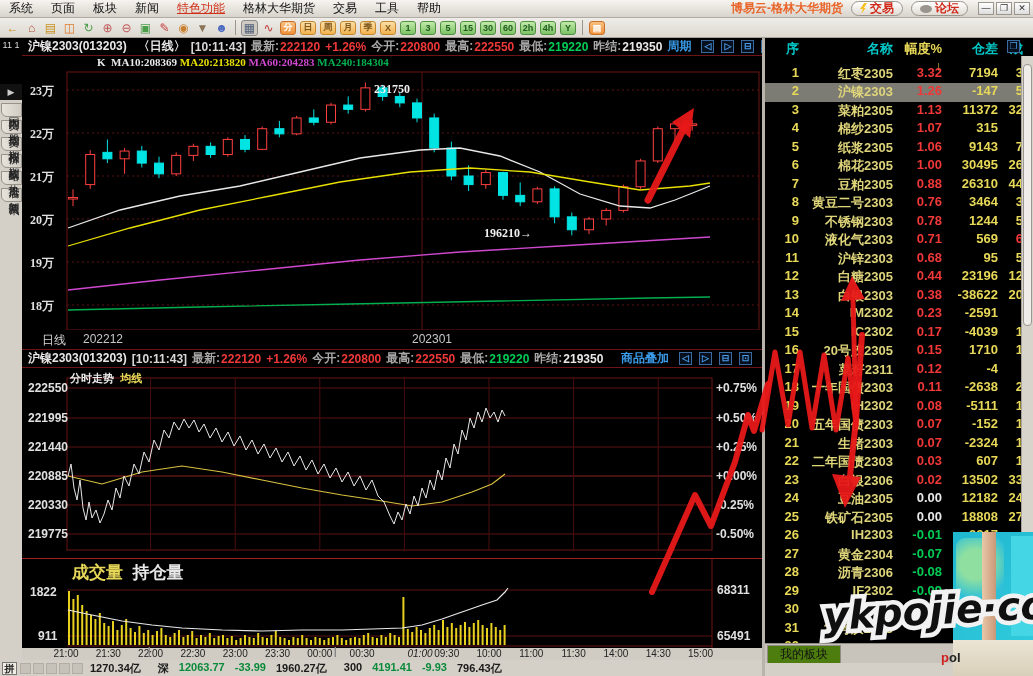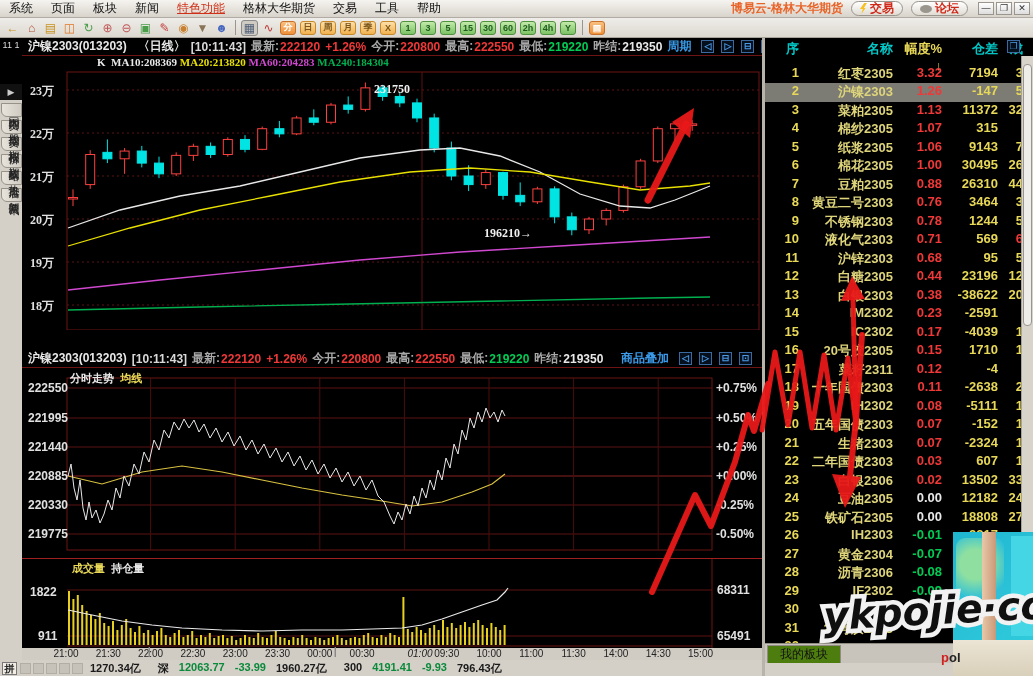--- a/index.html
+++ b/index.html
@@ -323,20 +323,25 @@
         <div class="axis-ylab" style="left: 8px; top: 70px;">22万</div>
         <div class="axis-ylab" style="left: 8px; top: 113px;">21万</div>
         <div class="axis-ylab" style="left: 8px; top: 156px;">20万</div>
         <div class="axis-ylab" style="left: 8px; top: 199px;">19万</div>
         <div class="axis-ylab" style="left: 8px; top: 242px;">18万</div>
       </div>
     <div class="anno" style="left:352px; top:26px;">231750</div>
     <div class="anno" style="left:462px; top:170px;">196210→</div>
   </div>
 
+  <div class="kxaxis" style="top:292px;">
+    <span style="position:absolute;left:20px;top:2px;">日线</span>
+    <span style="position:absolute;left:61px;top:2px;color:#c8c8c8;">202212</span>
+    <span style="position:absolute;left:390px;top:2px;color:#c8c8c8;">202301</span>
+  </div>
 
   <div class="qbar" id="qbar2" style="top:312px;">
       <span class="q-sym">沪镍2303(013203)</span>
       <span class="q-time">[10:11:43]</span>
       <span class="q-label">最新:</span>
       <span class="red">222120</span>
       <span class="red">+1.26%</span>
       <span class="q-label">今开:</span>
       <span class="red">220800</span>
       <span class="q-label">最高:</span>
@@ -496,21 +501,21 @@
         <rect x="450.8" y="64" width="2" height="22" fill="#e8d020"></rect>
         <rect x="455.20000000000005" y="61" width="2" height="25" fill="#e8d020"></rect>
         <rect x="459.6" y="66" width="2" height="20" fill="#e8d020"></rect>
         <rect x="464.00000000000006" y="69" width="2" height="17" fill="#e8d020"></rect>
         <rect x="468.40000000000003" y="64" width="2" height="22" fill="#e8d020"></rect>
         <rect x="472.8" y="68" width="2" height="18" fill="#e8d020"></rect>
         <rect x="477.20000000000005" y="71" width="2" height="15" fill="#e8d020"></rect>
         <rect x="481.6" y="66" width="2" height="20" fill="#e8d020"></rect>
         <polyline points="46,51 70,56 100,62 130,66 160,69 200,71 240,72 280,71 320,71 350,70 380,69 400,66 420,60 440,53 460,46 475,41 483,33 486,29" fill="none" stroke="#e8e8e8" stroke-width="1.2"></polyline>
       </svg>
-    <div style="position:absolute;left:50px;top:2px;font-size:11px;font-weight:bold;">
+    <div style="position:absolute;left:50px;top:2px;font-size:17px;font-weight:bold;">
       <span class="yellow">成交量</span>&nbsp;
       <span class="white">持仓量</span>
     </div>
     <div id="vlabs">
         <div class="axis-ylab yellow" style="left: 8px; top: 26px;">1822</div>
         <div class="axis-ylab yellow" style="left: 16px; top: 70px;">911</div>
         <div class="axis-ylab white" style="left: 695px; top: 24px;">68311</div>
         <div class="axis-ylab white" style="left: 695px; top: 70px;">65491</div>
       </div>
   </div>

